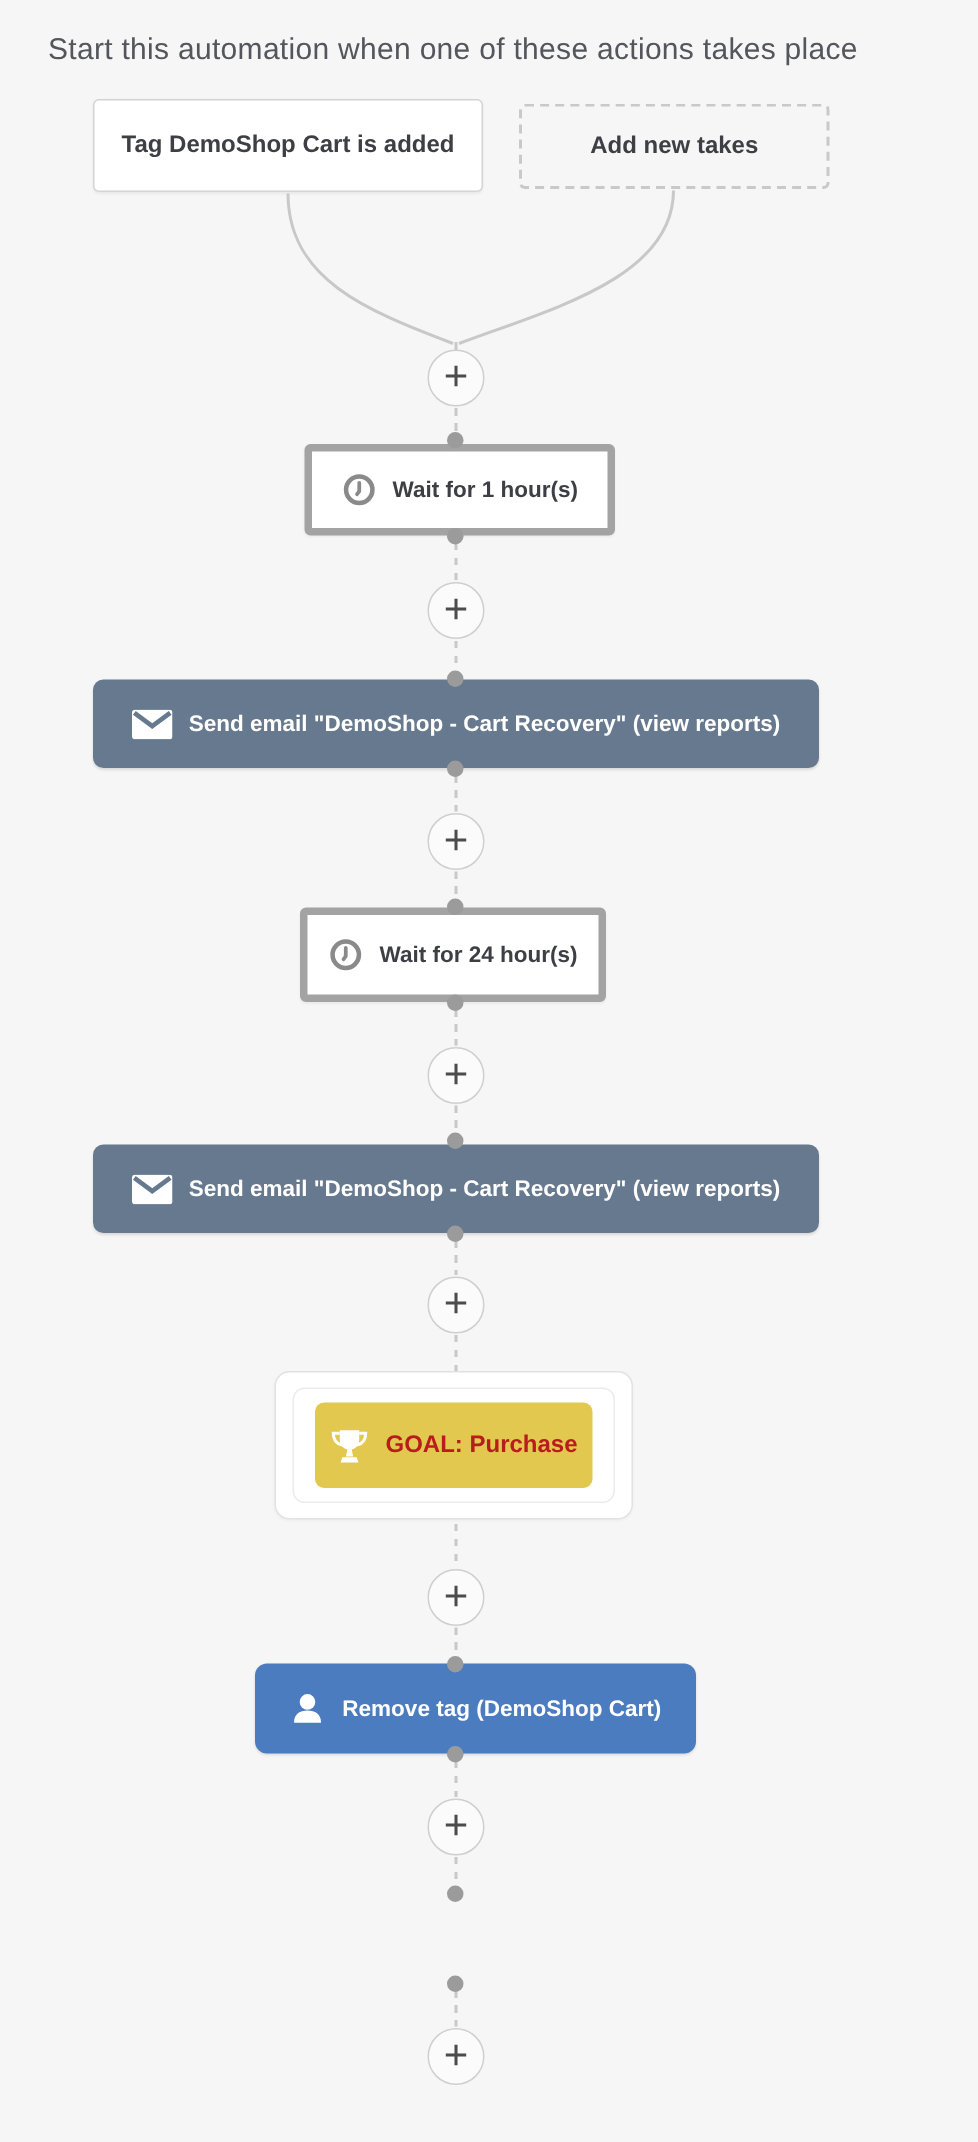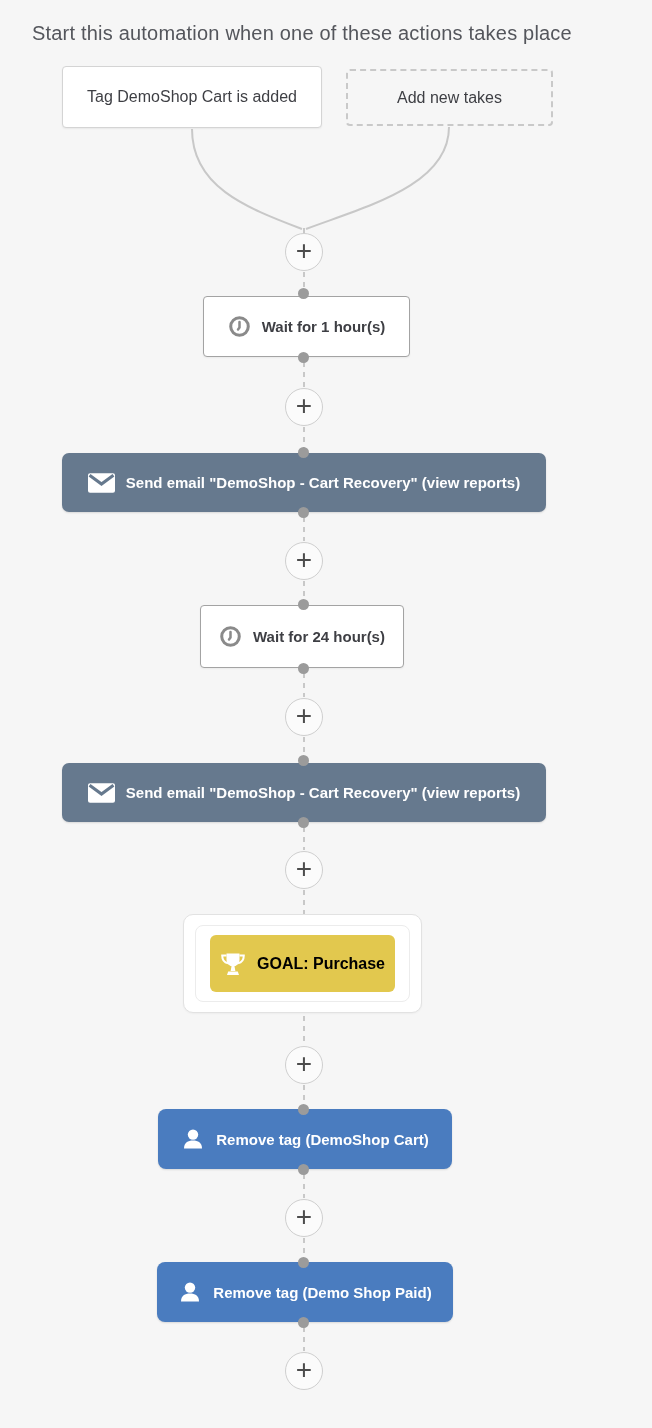--- a/index.html
+++ b/index.html
@@ -1,48 +1,48 @@
 <!DOCTYPE html>
 <html><head>
 <meta charset="utf-8">
 <style>
   html,body{margin:0;padding:0;background:#f6f6f6;}
   .canvas{position:relative;width:652px;height:1428px;background:#f6f6f6;overflow:hidden;
           font-family:"Liberation Sans",sans-serif;}
   .header{position:absolute;left:32px;top:22px;font-size:20px;font-weight:400;color:#54565c;
           letter-spacing:.2px;white-space:nowrap;}
   .trigger{position:absolute;box-sizing:border-box;display:flex;align-items:center;justify-content:center;
-           background:#fff;border-radius:4px;font-size:16px;font-weight:normal;color:#3e3f44;
+           background:#fff;border-radius:4px;font-size:16px;font-weight:bold;color:#3e3f44;
            text-align:center;cursor:pointer;}
   .trigger.solid{border:1px solid #d4d4d4;box-shadow:0 1px 2px rgba(0,0,0,.06);}
   .trigger.dashed{border:2px dashed #c9c9c9;background:transparent;}
   .curves{position:absolute;left:0;top:0;pointer-events:none;}
   .vdash{position:absolute;left:303px;width:2px;
          background:repeating-linear-gradient(to bottom,#c8c8c8 0 5px,rgba(0,0,0,0) 5px 10px);}
   .dot{position:absolute;left:298px;width:11px;height:11px;border-radius:50%;background:#9b9b9b;z-index:5;}
   .plus{position:absolute;left:285px;width:38px;height:38px;border-radius:50%;background:#fbfbfb;
         border:1px solid #cfcfcf;padding:0;display:flex;align-items:center;justify-content:center;
         cursor:pointer;z-index:4;box-sizing:border-box;}
   .plus-glyph{font-size:28px;font-weight:400;color:#4c4c4c;line-height:1;margin-top:-3px;
               font-family:"Liberation Sans",sans-serif;}
   .node{position:absolute;box-sizing:border-box;display:flex;align-items:center;justify-content:center;
         gap:11px;cursor:pointer;z-index:2;}
   .node .lbl{white-space:nowrap;}
-  .node.white{background:#fff;border:1px solid #a3a3a3;border-radius:4px;font-size:15px;font-weight:bold;
+  .node.white{background:#fff;border:5px solid #a3a3a3;border-radius:4px;font-size:15px;font-weight:bold;
               color:#3e3f44;box-shadow:0 1px 2px rgba(0,0,0,.05);}
   .node.email{background:#66798e;border-radius:7px;font-size:15px;font-weight:bold;color:#fff;
               box-shadow:0 1px 2px rgba(0,0,0,.12);}
   .node.contact{background:#4a7cbf;border-radius:8px;font-size:15px;font-weight:bold;color:#fff;
-              box-shadow:0 1px 2px rgba(0,0,0,.12);}
+              box-shadow:0 1px 2px rgba(0,0,0,.12);margin-left:12px;}
   .goal-outer{position:absolute;left:183px;top:914px;width:239px;height:99px;box-sizing:border-box;
               background:#fff;border:1px solid #e2e2e2;border-radius:10px;box-shadow:0 1px 2px rgba(0,0,0,.04);z-index:1;}
   .goal-inner{position:absolute;left:195px;top:925px;width:215px;height:77px;box-sizing:border-box;
               background:#fff;border:1px solid #ececec;border-radius:8px;z-index:1;}
   .node.goal{left:210px;top:935px;width:185px;height:57px;background:#e2c84e;border-radius:6px;
-             font-size:16px;font-weight:bold;color:#000000;}
+             font-size:16px;font-weight:bold;color:#b91c1c;}
   .icon{flex:0 0 auto;display:block;}
 </style>
 </head>
 <body>
 
 <div class="canvas">
 
   <div class="header">Start this automation when one of these actions takes place</div>
 
   <div class="trigger solid" style="left:62px;top:66px;width:260px;height:62px">
@@ -157,21 +157,14 @@
   </div>
 
   <div class="node contact" style="left:158px;top:1109px;width:294px;height:60px">
     <svg class="icon" width="24" height="24" viewBox="0 0 24 24">
       <circle cx="12" cy="7.6" r="5.2" fill="#ffffff"></circle>
       <path d="M3 21.5 C3 15.6 7 13.4 12 13.4 C17 13.4 21 15.6 21 21.5 Z" fill="#ffffff"></path>
     </svg>
     <span class="lbl">Remove tag (DemoShop Cart)</span>
   </div>
 
-  <div class="node contact" style="left:157px;top:1262px;width:296px;height:60px">
-    <svg class="icon" width="24" height="24" viewBox="0 0 24 24">
-      <circle cx="12" cy="7.6" r="5.2" fill="#ffffff"></circle>
-      <path d="M3 21.5 C3 15.6 7 13.4 12 13.4 C17 13.4 21 15.6 21 21.5 Z" fill="#ffffff"></path>
-    </svg>
-    <span class="lbl">Remove tag (Demo Shop Paid)</span>
-  </div>
 
 </div>
 
 </body></html>

